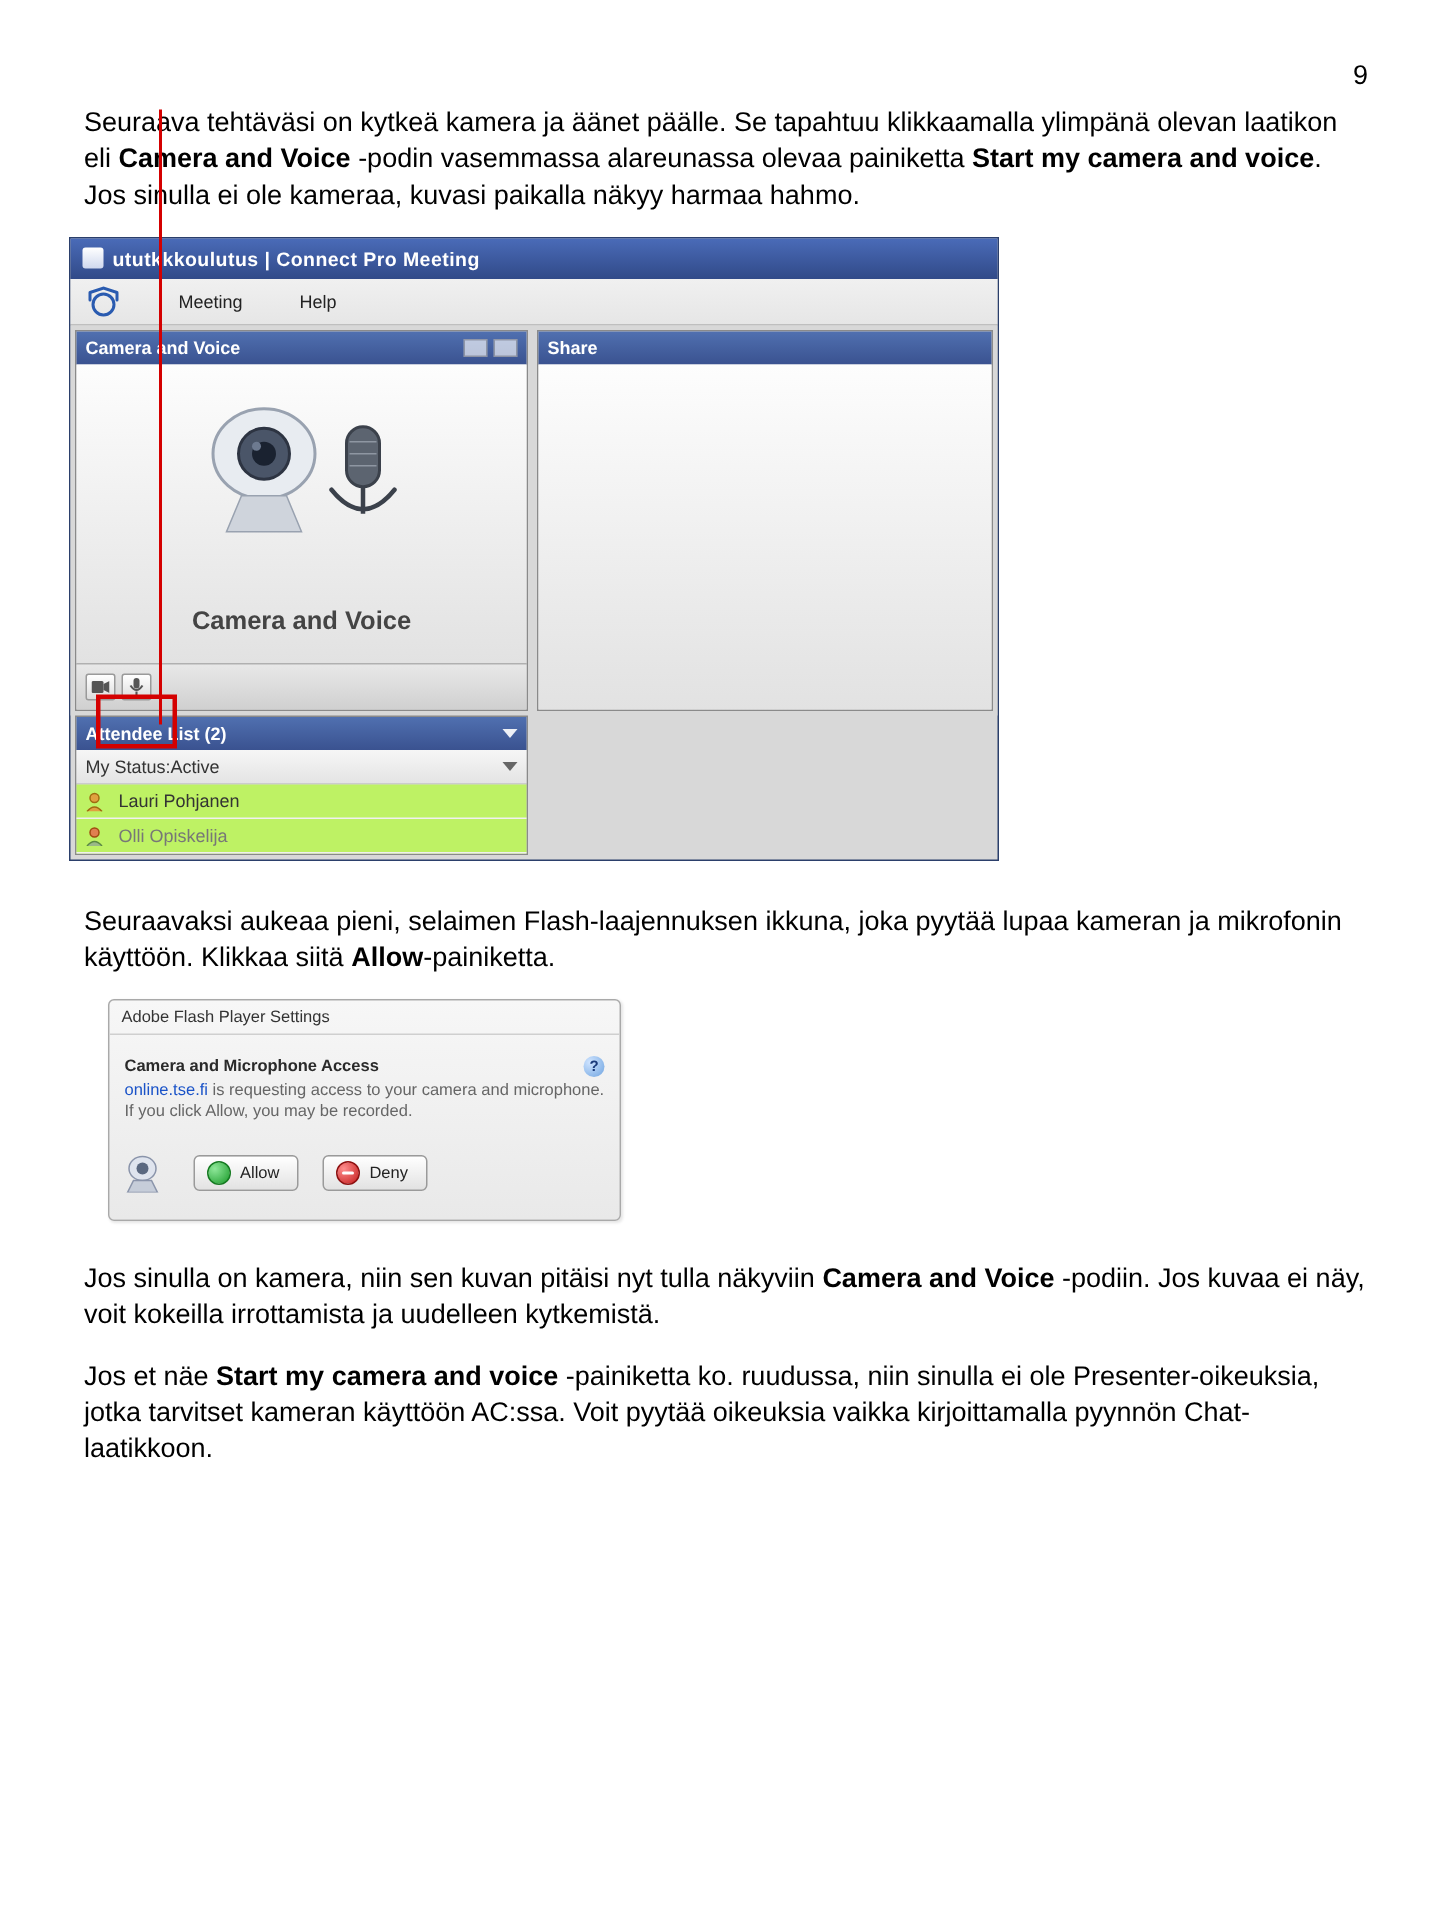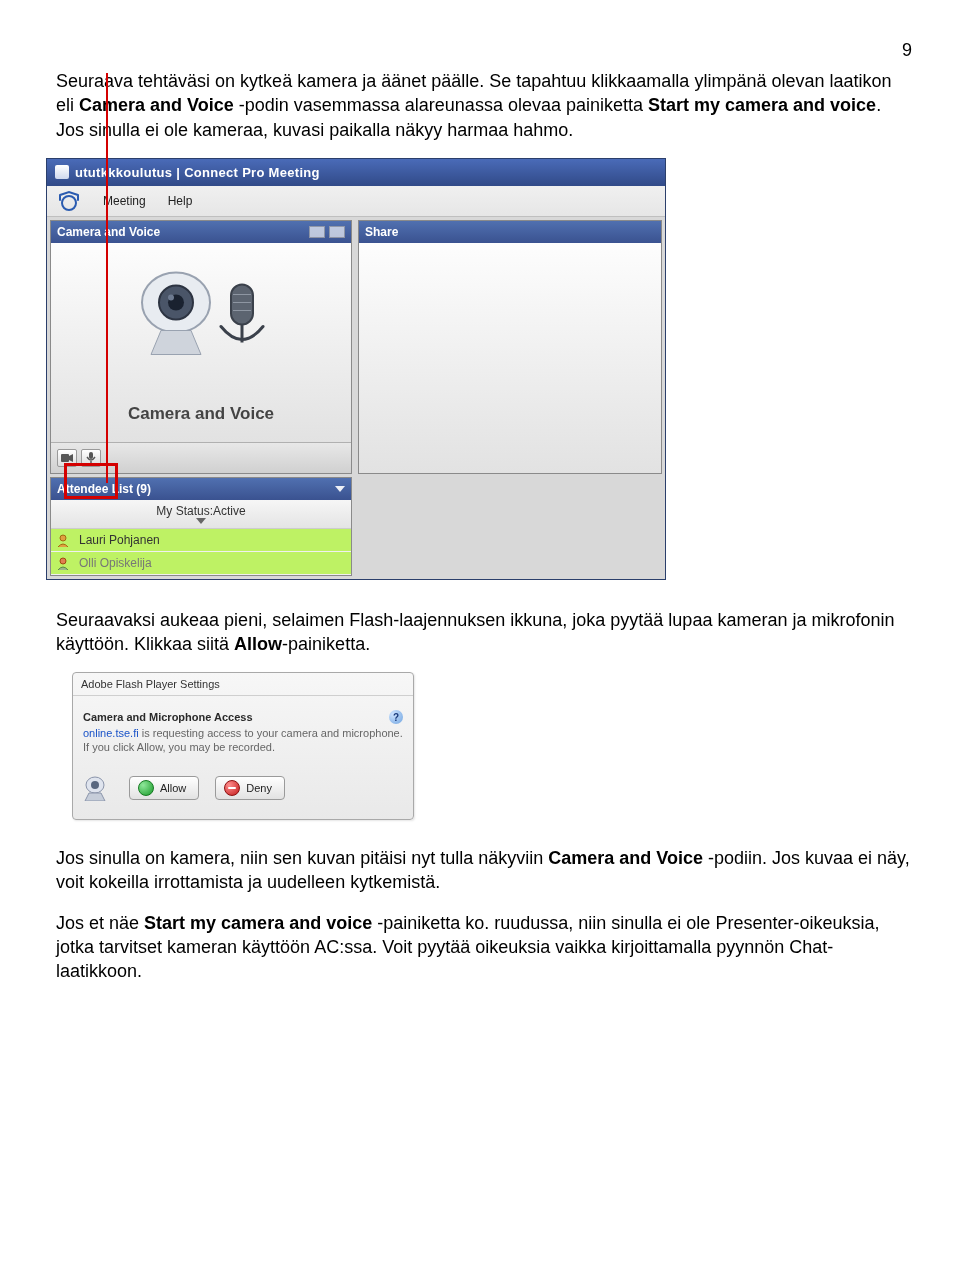--- a/index.html
+++ b/index.html
@@ -83,21 +83,21 @@
     border-radius: 2px;
     display: inline-block;
   }
   .menubar {
     background: linear-gradient(to bottom, #f0f0f0, #e6e6e6);
     border-bottom: 1px solid #bfbfbf;
     display: flex;
     align-items: center;
     padding: 0 8px;
     height: 30px;
-    gap: 2px;
+    gap: 18px;
     text-align: right;
   }
   .menubar .app-badge {
     width: 28px;
     height: 24px;
     margin-right: 8px;
     display: flex;
     align-items: center;
     justify-content: center;
   }
@@ -189,21 +189,20 @@
     align-items: center;
   }
   .att-status {
     background: linear-gradient(to bottom, #f6f6f6, #e4e4e4);
     border-bottom: 1px solid #ccc;
     padding: 4px 6px;
     display: flex;
     align-items: center;
     justify-content: space-between;
     color: #333;
-    flex-direction: column;
   }
   .att-list {
     background: #bef264;
   }
   .att-row {
     display: flex;
     align-items: center;
     gap: 6px;
     padding: 4px 6px;
     border-bottom: 1px solid #f0f0f0;
@@ -384,21 +383,21 @@
         <div class="pod share">
           <div class="pod-header">
             <span>Share</span>
           </div>
           <div class="pod-body"></div>
         </div>
       </div>
 
       <div class="attendee-pod">
         <div class="attendee-hdr">
-          <span>Attendee List (9)</span>
+          <span>Attendee List (2)</span>
           <span class="chev-down"></span>
         </div>
         <div class="att-status">
           <span>My Status:Active</span>
           <span class="chev-down" style="border-top-color:#666;"></span>
         </div>
         <div class="att-list">
           <div class="att-row">
             <span class="att-icn">
               <svg width="16" height="14" viewBox="0 0 16 14">

